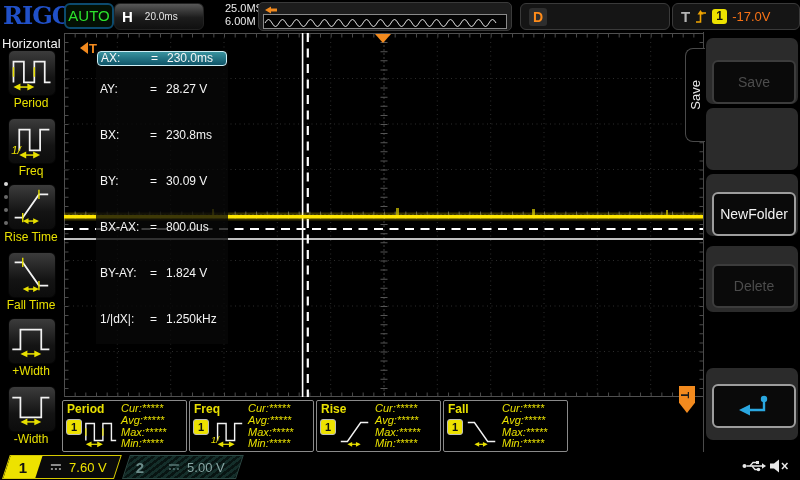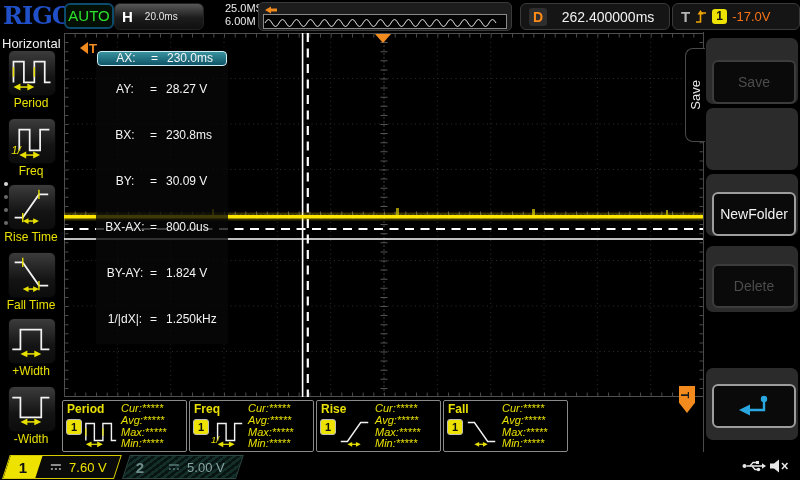--- a/index.html
+++ b/index.html
@@ -34,21 +34,21 @@
   .sb-item{left:0;width:62px;text-align:center;}
   .sb-btn{position:absolute;left:8px;top:0;width:46px;height:44px;border-radius:6px;
         background:linear-gradient(#3c3c3c,#141414 60%,#0c0c0c);border:1px solid #050505;}
   .sb-label{position:absolute;left:0;top:46px;width:62px;color:#e8e000;font-size:12px;}
   .pgdots div{width:4px;height:4px;border-radius:50%;background:#6a6a6a;margin-bottom:9px;}
   .pgdots div:first-child{background:#d8d8d8;}
   
   .grat{left:64px;top:33px;width:640px;height:364px;}
   .cursor-panel{left:96px;top:50px;width:132px;background:rgba(8,8,8,0.78);padding:1px 0 2px 0;z-index:5;}
   .cp-row{display:flex;height:14px;line-height:14px;font-size:12px;color:#f5f5f5;padding:16px 4px;}
-  .cp-row .l{width:50px;text-align:center;}
+  .cp-row .l{width:50px;}
   .cp-row .e{width:16px;}
   .cp-row.hl{background:linear-gradient(#39939f,#0f5468);border:1px solid #cdeef5;border-radius:4px;
         height:13px;line-height:13px;margin:0 1px;padding:0 3px;}
   .trig-tag{left:679px;top:386px;width:16px;height:27px;background:#f28a1e;z-index:6;
         clip-path:polygon(0 0,100% 0,100% 62%,50% 100%,0 62%);}
   .trig-tag span{position:absolute;left:3px;top:3px;color:#1c1c1c;font-size:11px;font-weight:bold;
         transform:rotate(90deg);}
   
   .menu-line{left:703px;top:32px;width:1px;height:420px;background:#4a4a4a;}
   .save-tab{left:685px;top:48px;width:19px;height:92px;border:1px solid #4a4a4a;border-right:none;
@@ -100,21 +100,20 @@
       <path d="M1,4 L7,0.5 V7.5 Z M7,2.5 H13 V5.5 H7 Z" fill="#f28a1e"></path>
     </svg>
     <div class="pv-inner">
       <svg width="240" height="13" viewBox="0 0 240 13">
         <path d="M1,7 q3.5,-7 7,0 t7,0 t7,0 t7,0 t7,0 t7,0 t7,0 t7,0 t7,0 t7,0 t7,0 t7,0 t7,0 t7,0 t7,0 t7,0 t7,0 t7,0 t7,0 t7,0 t7,0 t7,0 t7,0 t7,0 t7,0 t7,0 t7,0 t7,0 t7,0 t7,0 t7,0 t7,0 t7,0" stroke="#e2e2e2" stroke-width="1" fill="none"></path>
       </svg>
     </div>
   </div>
   <div class="abs dbox">
     <span class="d">D</span>
-    <span class="dv">262.400000ms</span>
   </div>
   <div class="abs tbox">
     <span class="t">T</span>
     <svg width="12" height="16" viewBox="0 0 12 16">
       <path d="M1,13 H5.5 V4 H11" stroke="#f0a400" stroke-width="1.6" fill="none"></path>
       <path d="M5.5,1 l-3,4.5 h6 Z" fill="#f0a400"></path>
     </svg>
     <span class="tb">1</span>
     <span class="tv">-17.0V</span>
   </div>

